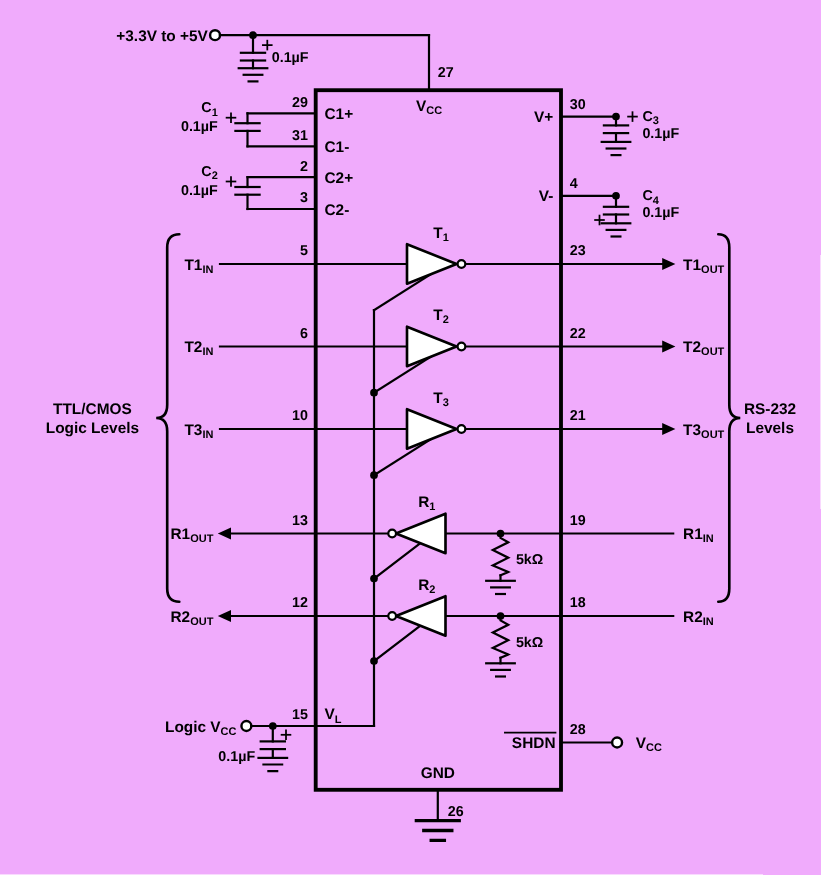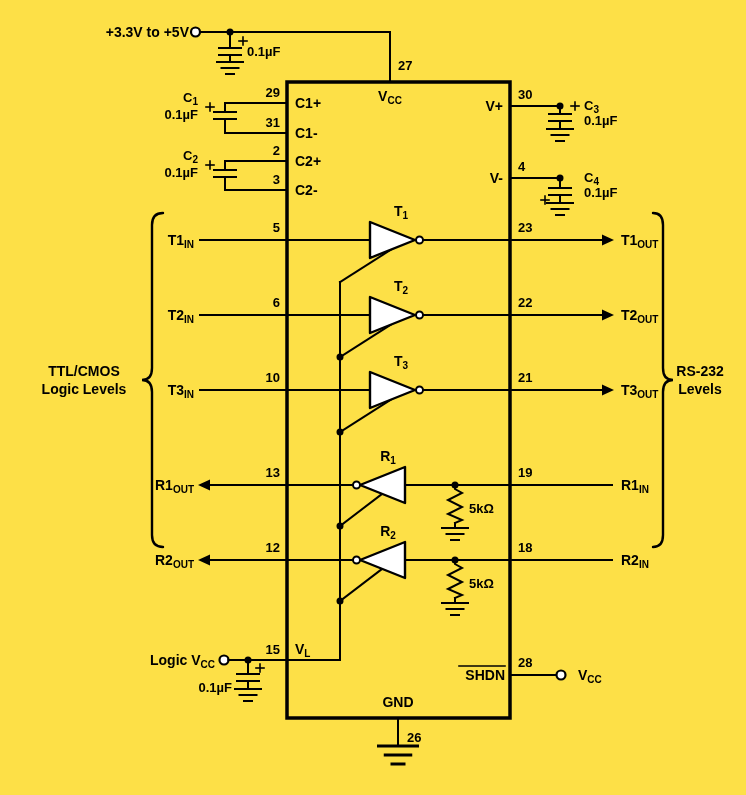--- a/index.html
+++ b/index.html
@@ -1,16 +1,16 @@
 <!DOCTYPE html>
 <html><head>
 <meta charset="utf-8">
 <style>
   html,body{margin:0;padding:0;background:#fff}
-  .stage{width:746px;height:795px;position:relative;background:#fde047}
+  .stage{width:746px;height:795px;position:relative;background:#f0abfc}
   svg{display:block}
   .wire{stroke:#000;stroke-width:2;fill:none;stroke-linecap:square}
   .thin{stroke-width:1.6}
   .box{stroke:#000;stroke-width:3.5;fill:none}
   .tri{fill:#fff;stroke:#000;stroke-width:2.4;stroke-linejoin:round}
   .bub{fill:#fff;stroke:#000;stroke-width:2}
   .dot{fill:#000;stroke:none}
   .term{fill:#fff;stroke:#000;stroke-width:2.2}
   .arrow{fill:#000;stroke:none}
   text{font-family:"Liberation Sans",sans-serif;font-weight:bold;fill:#000}

